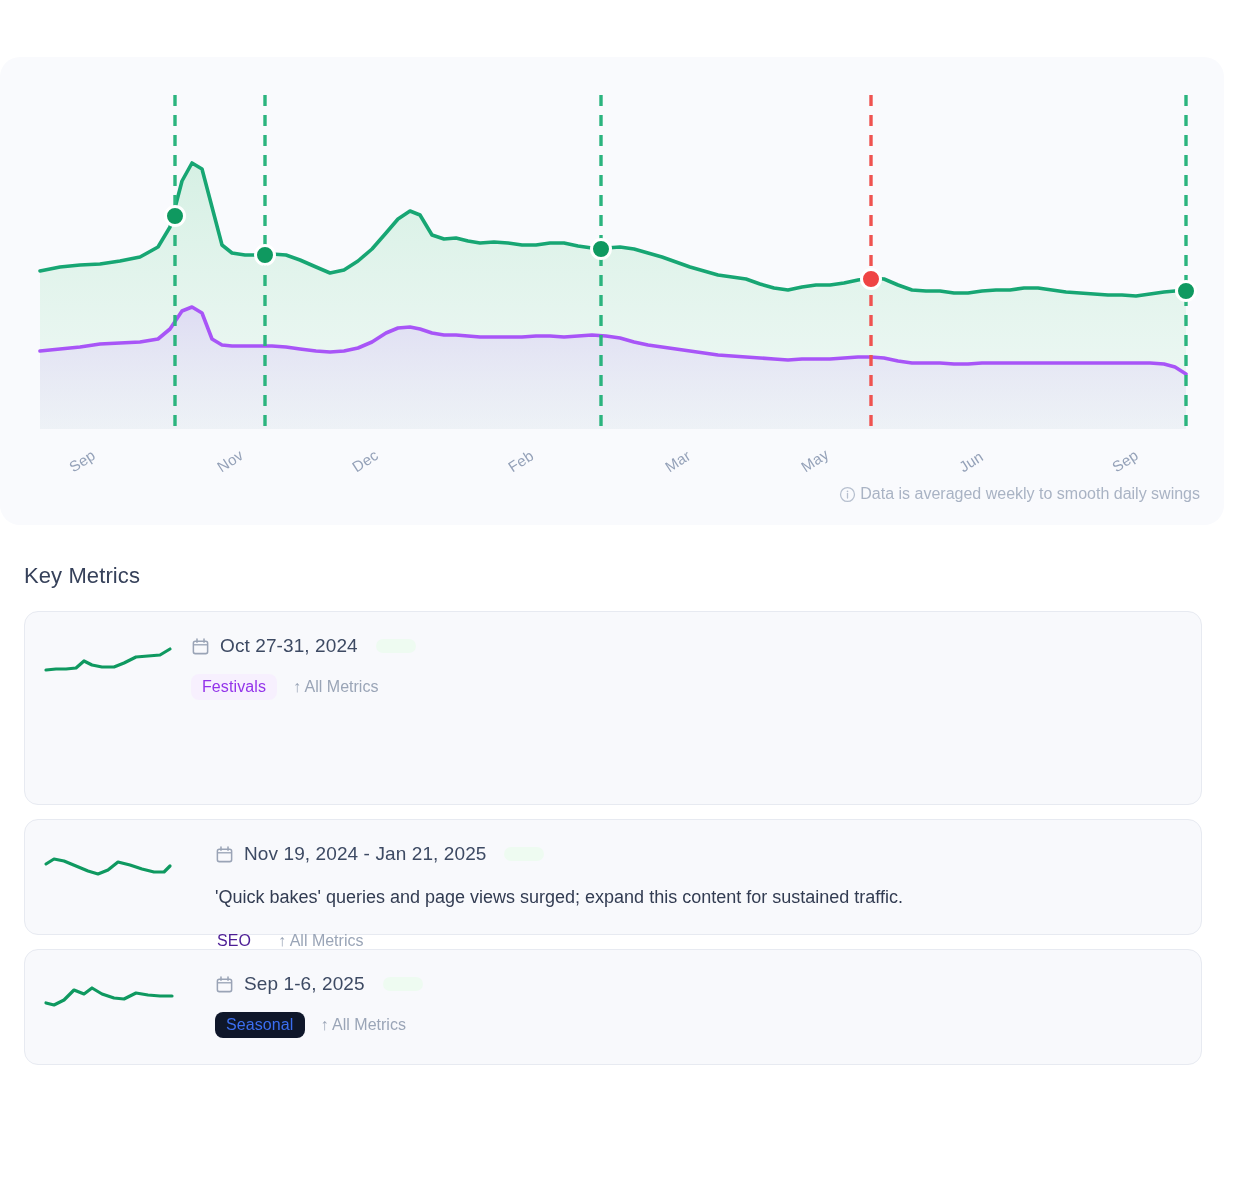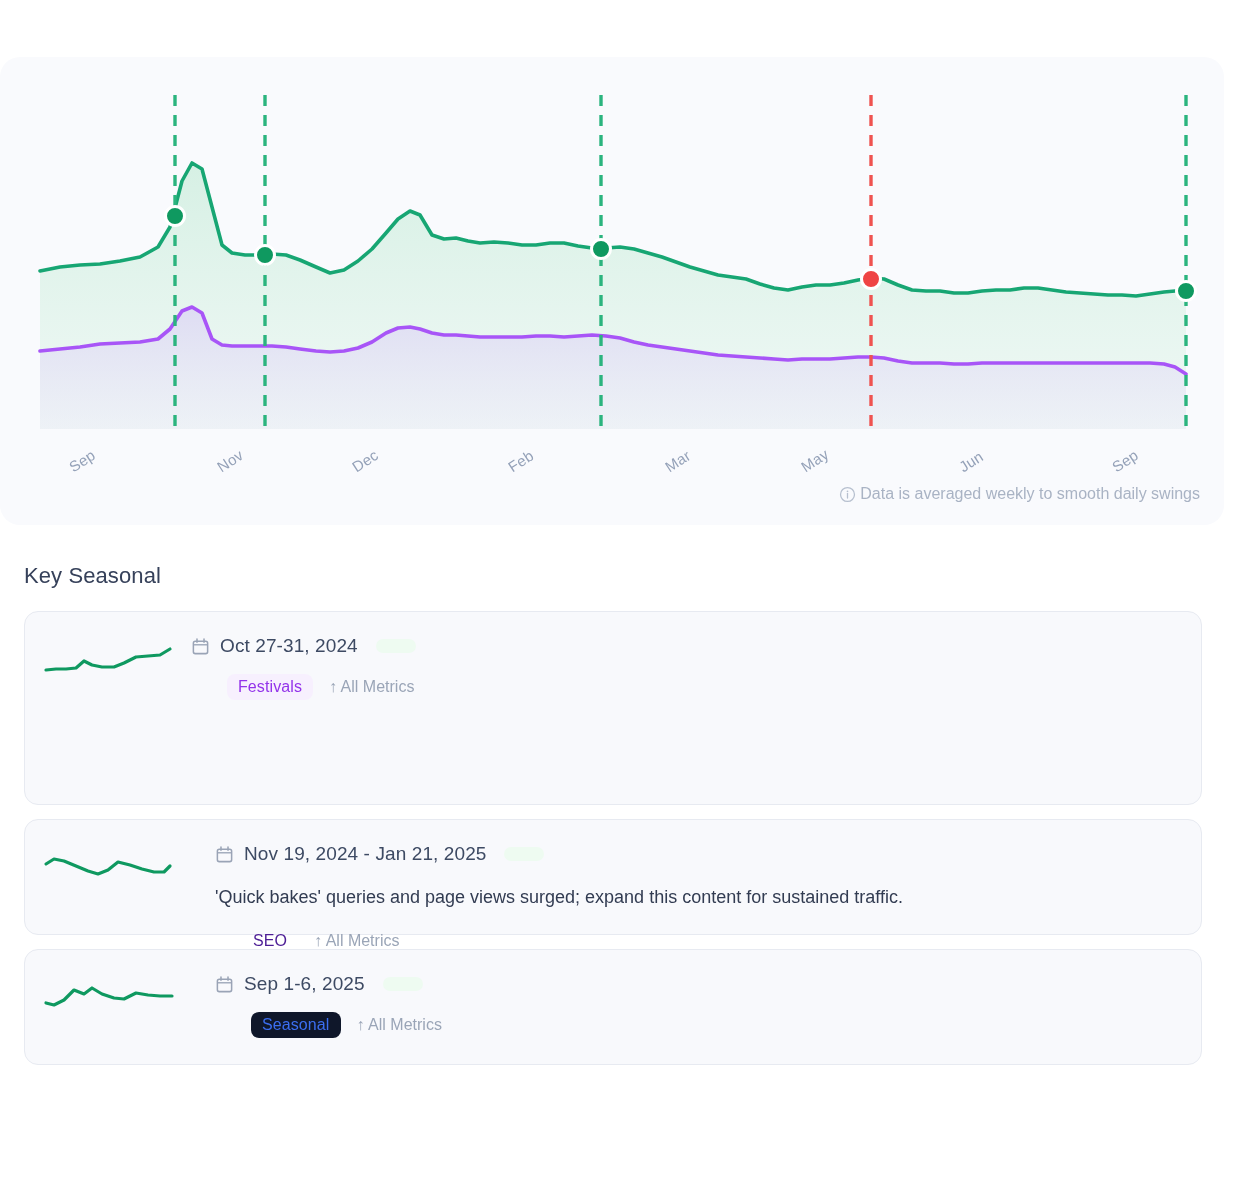--- a/index.html
+++ b/index.html
@@ -131,21 +131,20 @@
     font-size: 18px;
     line-height: 1.9;
     color: #323c52;
     max-width: 920px;
   }
   .insight-tags {
     margin-top: 14px;
     display: flex;
     align-items: center;
     gap: 16px;
-    margin-left: 36px;
   }
   .tag {
     font-size: 16px;
     padding: 4px 11px;
     border-radius: 8px;
     letter-spacing: .1px;
   }
   .tag.festivals { color: #9333ea; background: #f7f0fe; }
   .tag.seo       { color: #4c1d95; background: transparent; padding-left: 2px; }
   .tag.seasonal  { color: #3b6ef0; background: #0f172a; }
@@ -265,21 +264,21 @@
     <div class="chart-footnote">
       <svg class="info-ico" viewBox="0 0 20 20">
         <circle cx="10" cy="10" r="8.2" fill="none" stroke="#b7c0cf" stroke-width="1.5"></circle>
         <circle cx="10" cy="6.2" r="1" fill="#b7c0cf"></circle>
         <path d="M10 8.8 V14.2" stroke="#b7c0cf" stroke-width="1.5" stroke-linecap="round"></path>
       </svg>
       <span>Data is averaged weekly to smooth daily swings</span>
     </div>
   </div>
 
-  <div class="insights-title">Key Seasonal</div>
+  <div class="insights-title">Key Metrics</div>
 
   <div class="insights-list">
 
     <div class="insight-card">
       <div class="spark">
         <svg width="132" height="42" viewBox="0 0 132 42">
           <path d="M4,32 L14,31 L24,31 L34,30 L42,23 L50,27 L60,29 L72,29 L82,25 L94,19 L106,18 L118,17 L128,11" fill="none" stroke="#0f9960" stroke-width="3.2" stroke-linecap="round" stroke-linejoin="round"></path>
         </svg>
       </div>
       <div class="insight-body">

